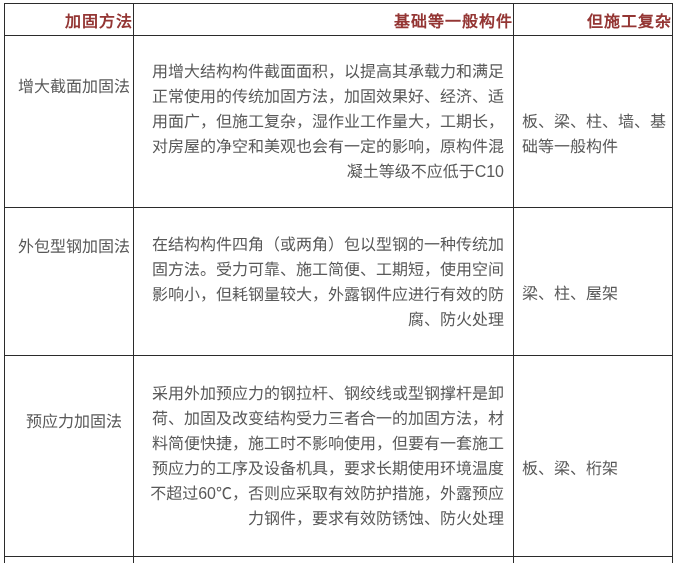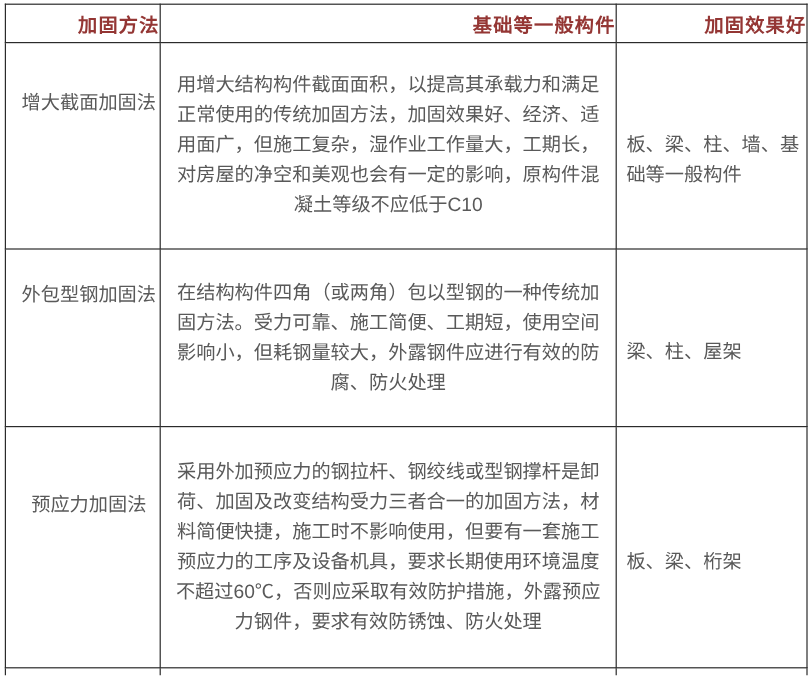--- a/index.html
+++ b/index.html
@@ -52,21 +52,21 @@
   tr.row-2 { height: 148px; }
   tr.row-3 { height: 201px; }
   tr.row-partial { height: 45px; }
 
   td.method {
     text-align: center;
     vertical-align: middle;
     padding: 0 2px 70px 12px;
   }
   td.features {
-    text-align: center;
+    text-align: right;
     vertical-align: middle;
     padding: 0 9px;
   }
   td.scope {
     text-align: left;
     vertical-align: middle;
     padding: 24px 6px 0 8px;
   }
 </style>
 </head>
@@ -76,21 +76,21 @@
   <table class="grid">
     <colgroup>
       <col style="width:129px">
       <col style="width:380px">
       <col style="width:159px">
     </colgroup>
     <thead>
       <tr class="header-row">
         <th>加固方法</th>
         <th>基础等一般构件</th>
-        <th>加固效果好</th>
+        <th>但施工复杂</th>
       </tr>
     </thead>
     <tbody>
       <tr class="row-1">
         <td class="method">增大截面加固法</td>
         <td class="features">用增大结构构件截面面积，以提高其承载力和满足正常使用的传统加固方法，加固效果好、经济、适用面广，但施工复杂，湿作业工作量大，工期长，对房屋的净空和美观也会有一定的影响，原构件混凝土等级不应低于C10</td>
         <td class="scope">板、梁、柱、墙、基础等一般构件</td>
       </tr>
       <tr class="row-2">
         <td class="method">外包型钢加固法</td>

